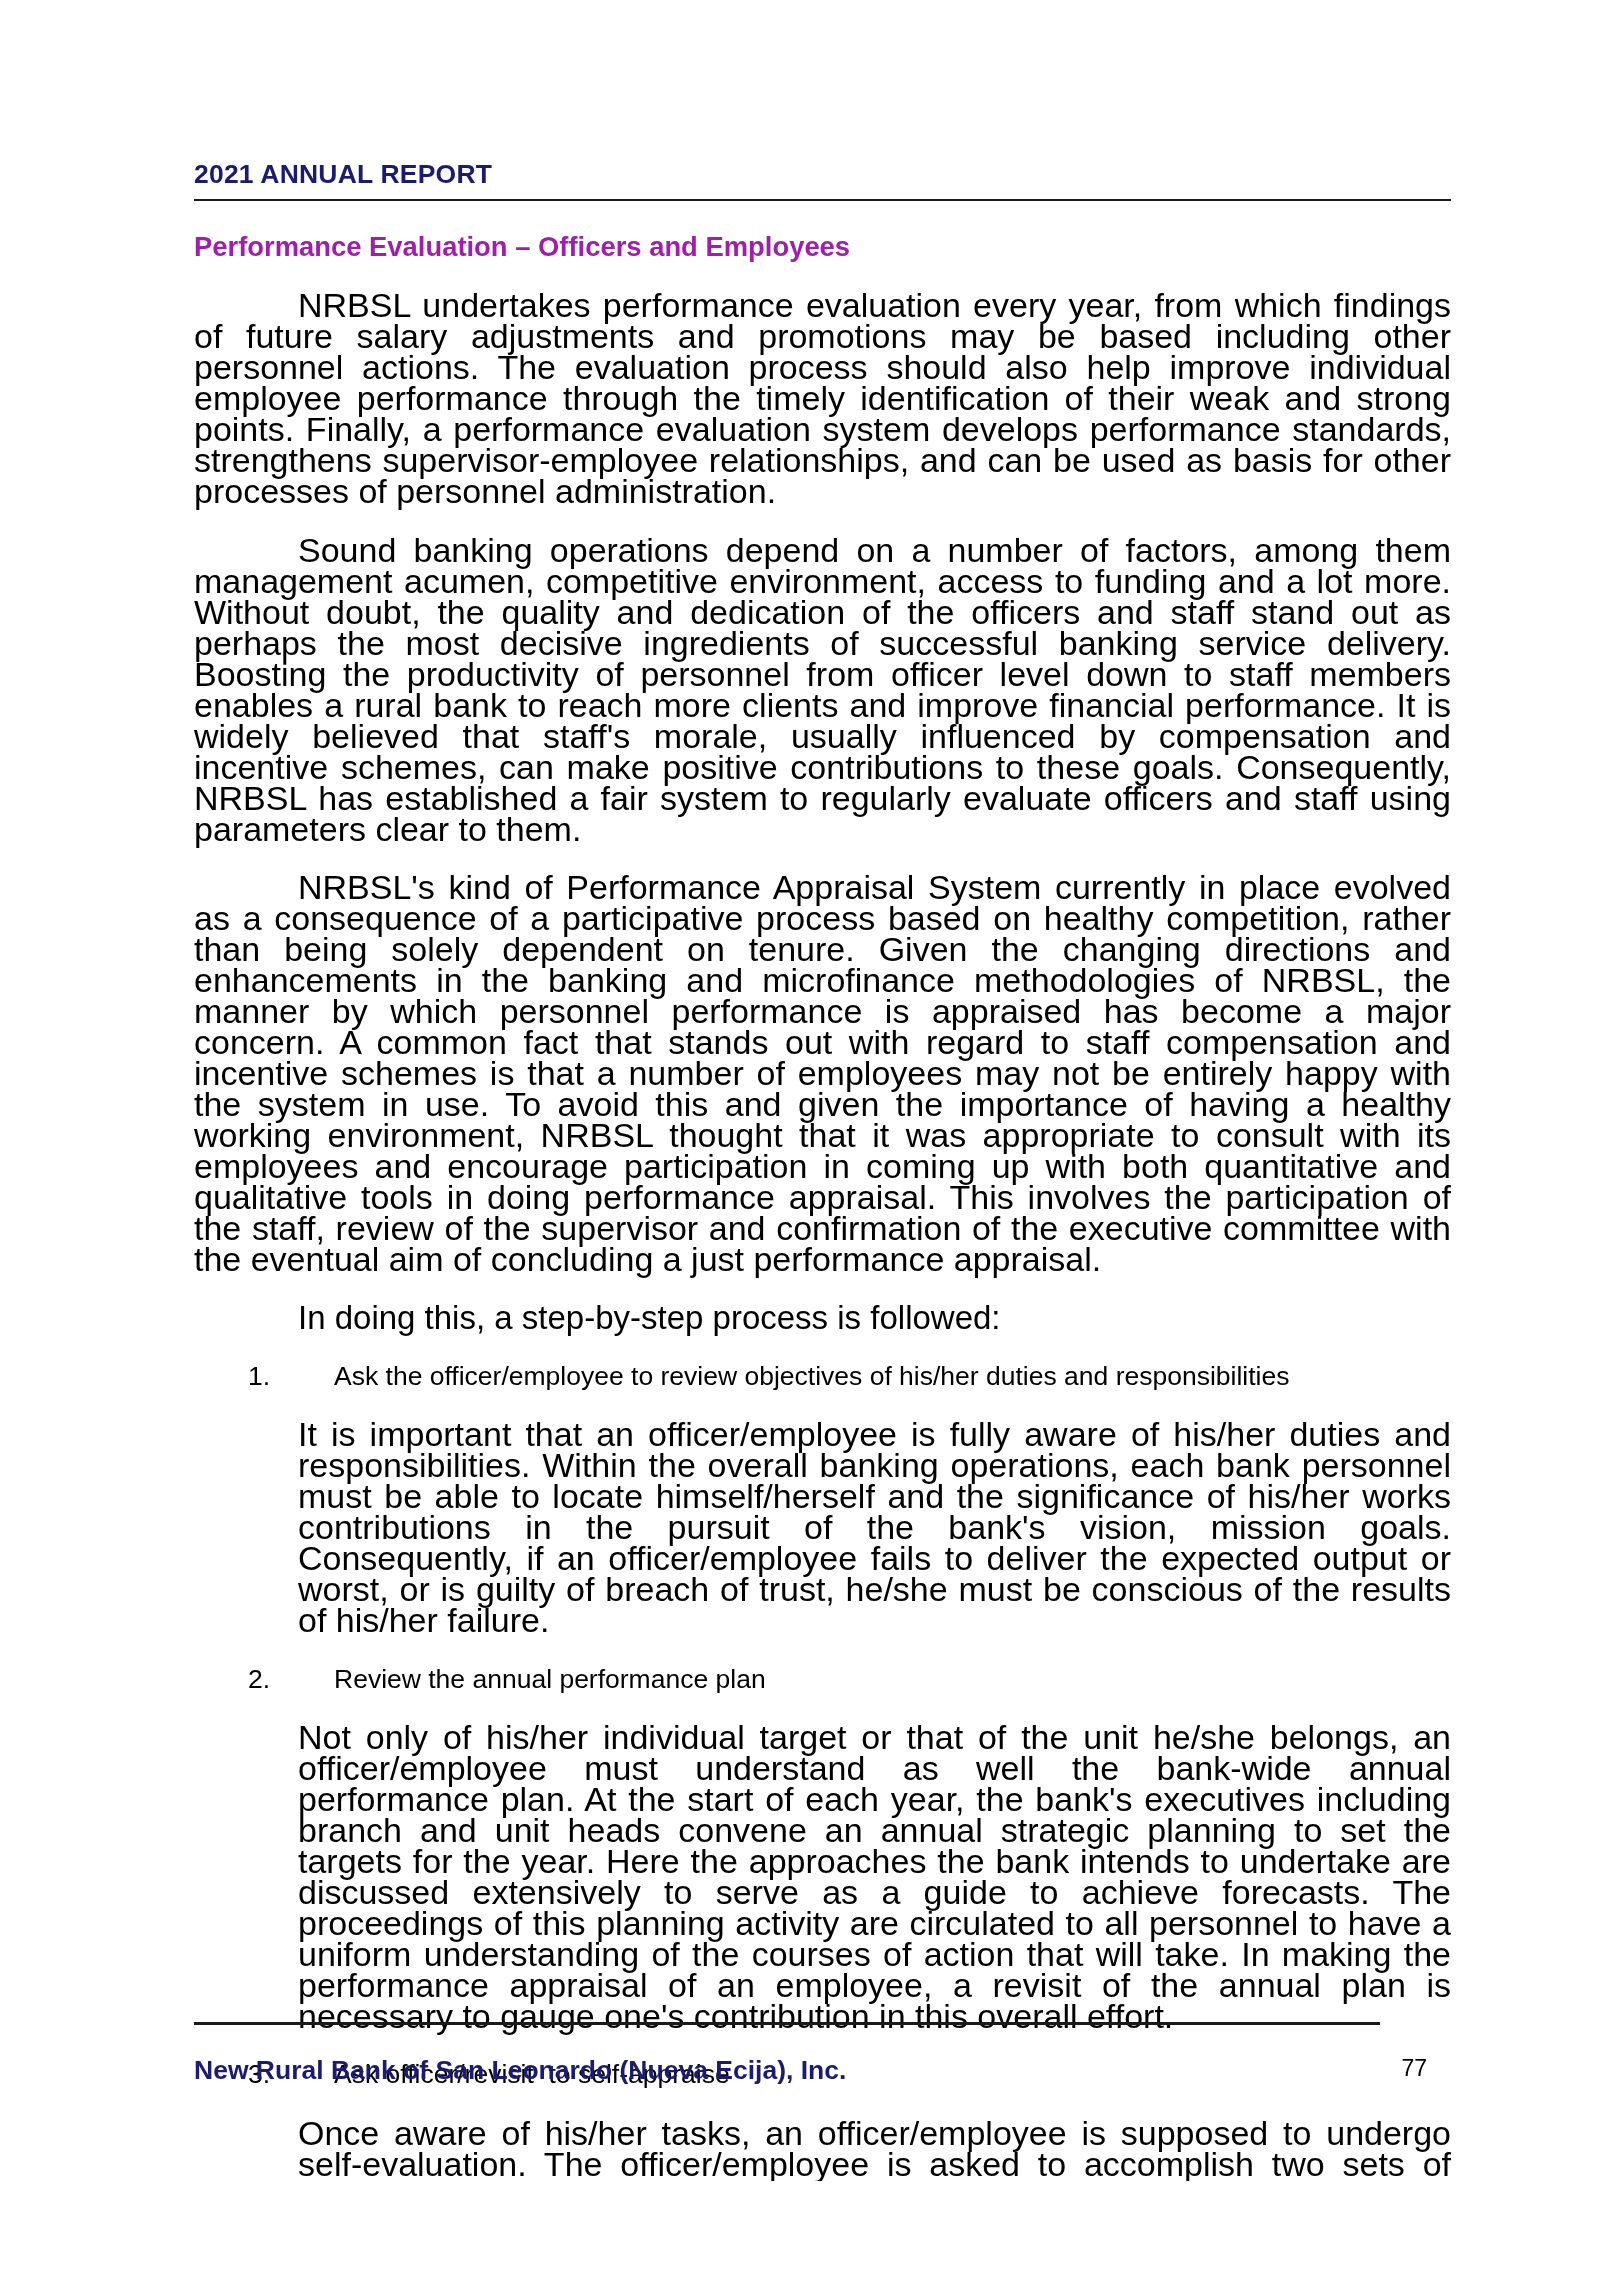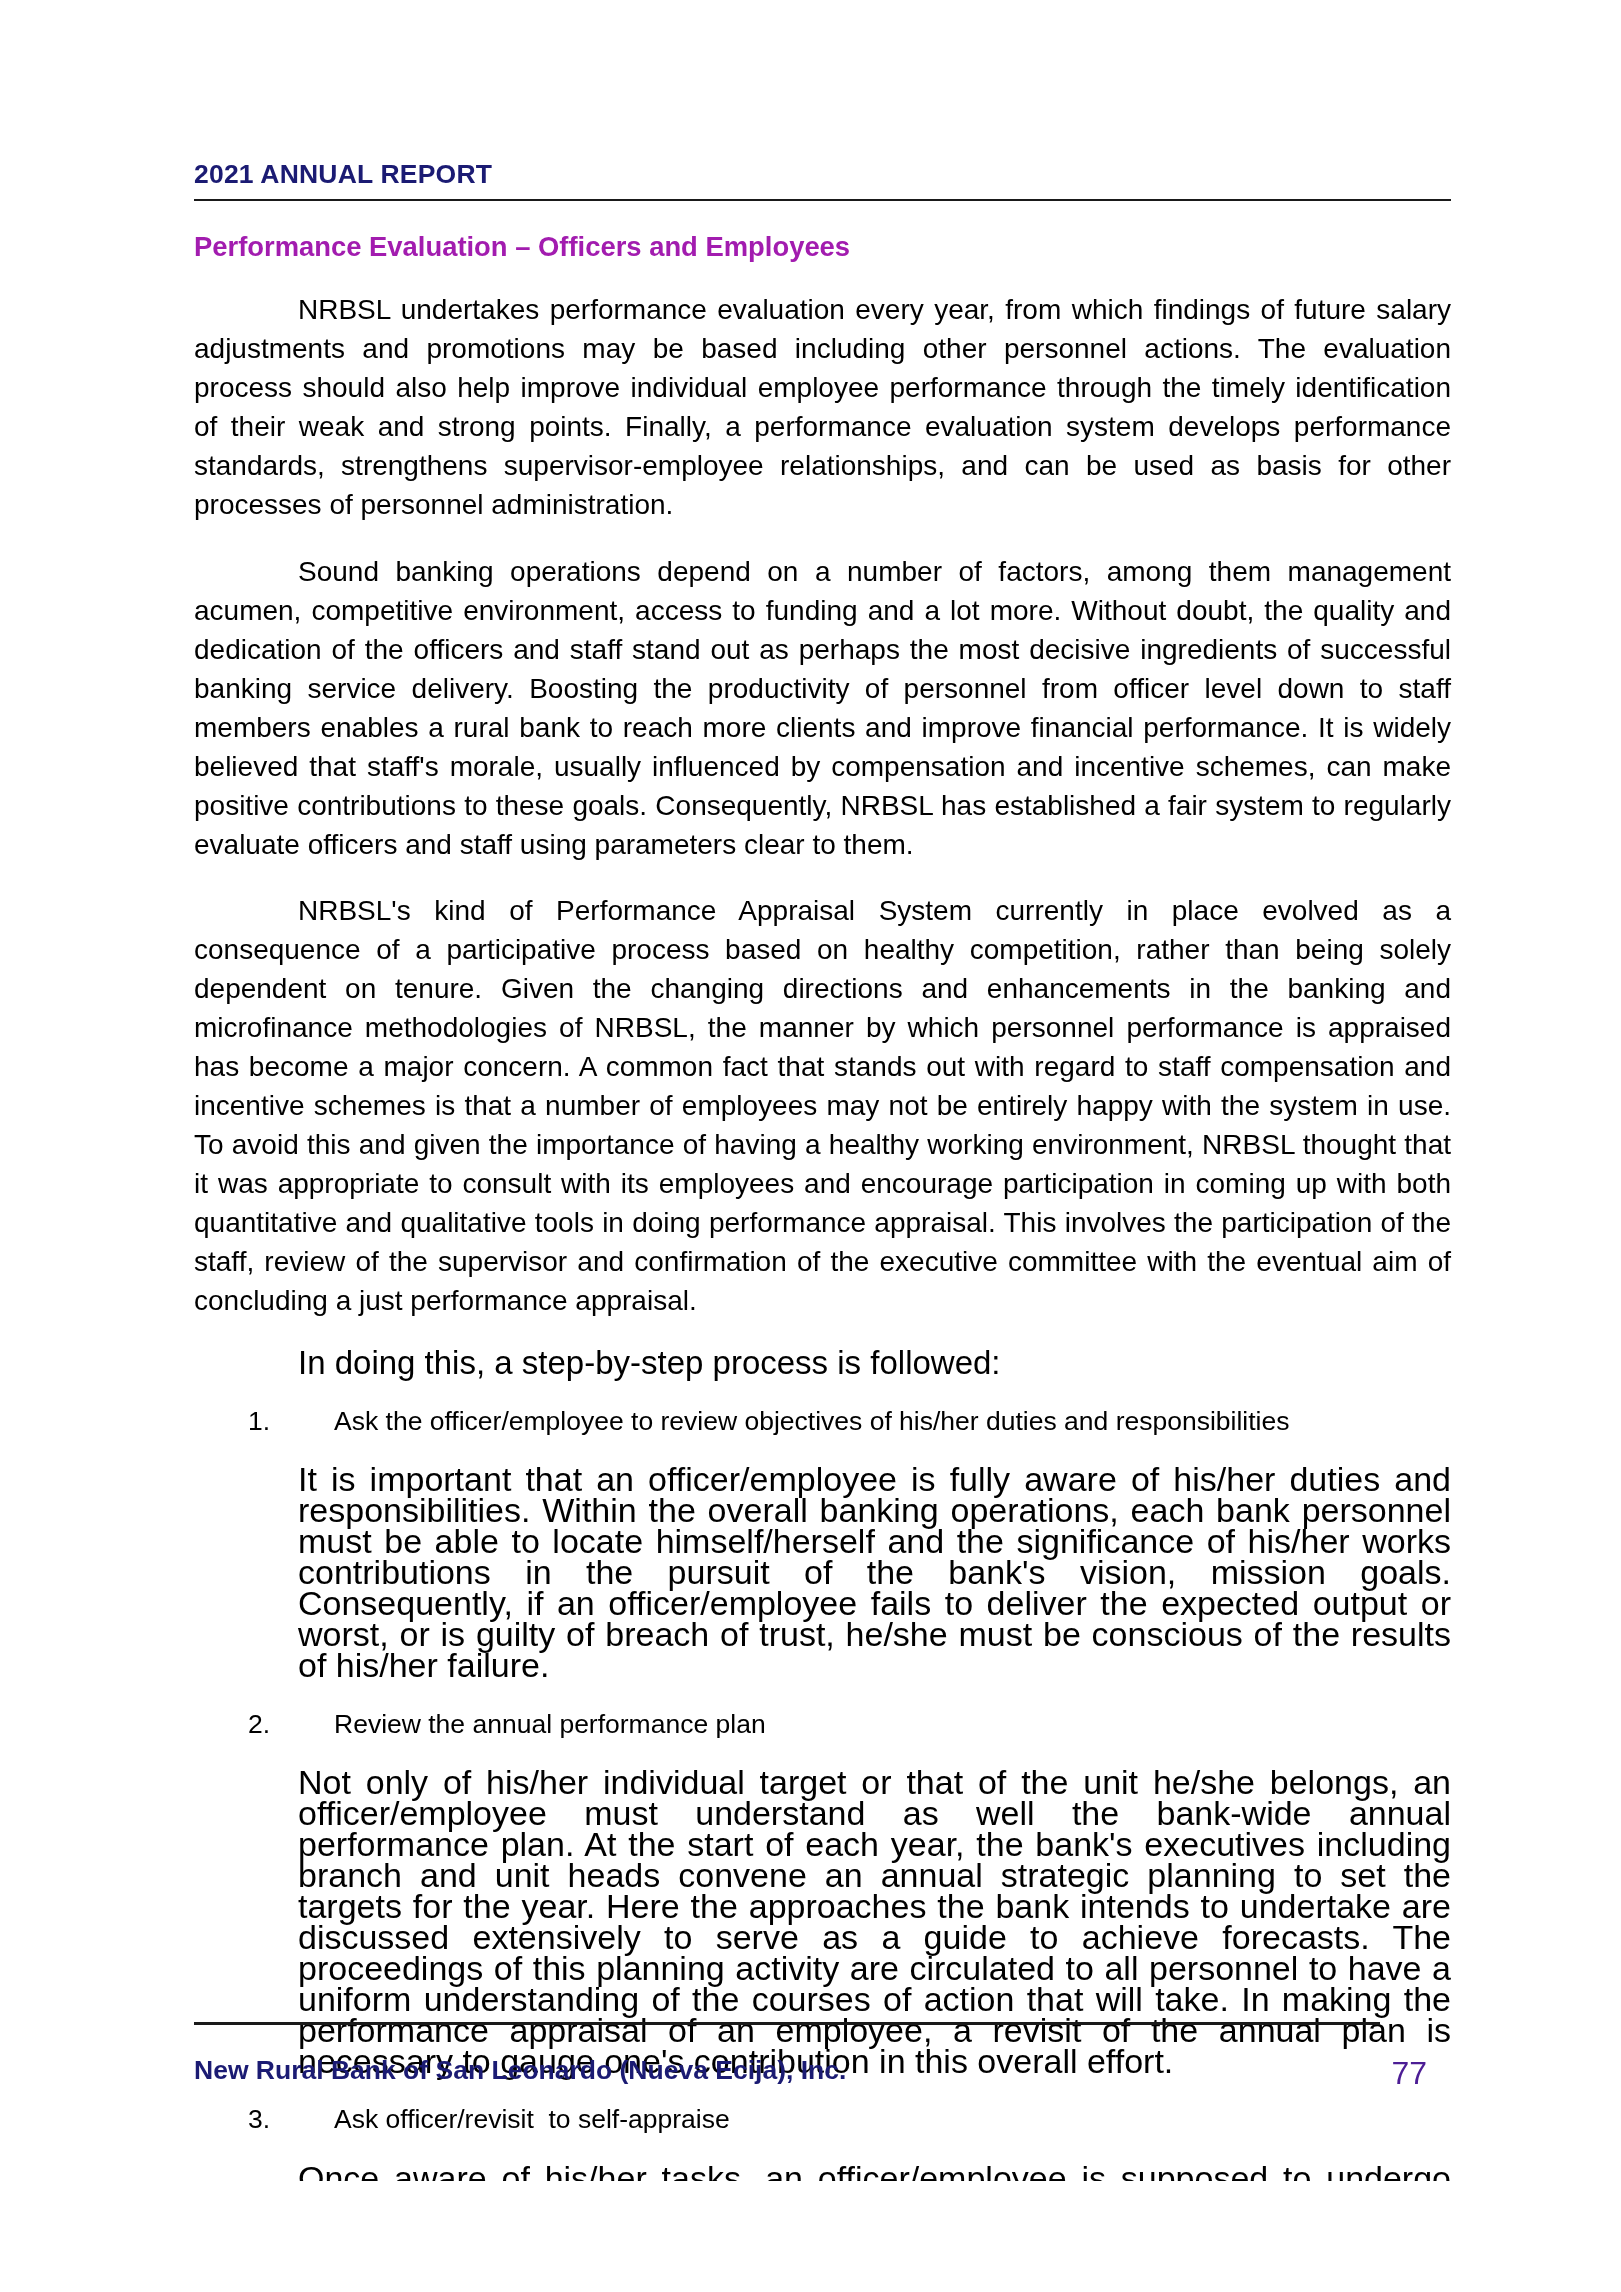--- a/index.html
+++ b/index.html
@@ -36,22 +36,22 @@
     margin: 8.8px 0 0 0;
   }
   .section-heading {
     font-size: 27.4px;
     font-weight: bold;
     color: #a21caf;
     margin: 30px 0 0 0;
     line-height: 32px;
   }
   p.body-par {
-    font-size: 28px;
-    line-height: 39px;
+    font-size: 34px;
+    line-height: 31px;
     text-align: justify;
     text-indent: 104px;
     margin: 27.4px 0 0 0;
   }
   p.intro-par {
     font-size: 33px;
     line-height: 31px;
     text-indent: 104px;
     margin: 27.4px 0 0 0;
   }
@@ -92,23 +92,23 @@
     display: flex;
     justify-content: space-between;
     align-items: flex-start;
   }
   .bank-name {
     font-size: 26.5px;
     font-weight: bold;
     color: #1b1b73;
   }
   .page-number {
-    font-size: 32px;
+    font-size: 23px;
     font-weight: normal;
-    color: #4c1d95;
+    color: #000000;
   }
 </style>
 </head>
 <body>
 
 <div class="page">
 
   <div class="content">
 
     <div class="report-title">2021 ANNUAL REPORT</div>

